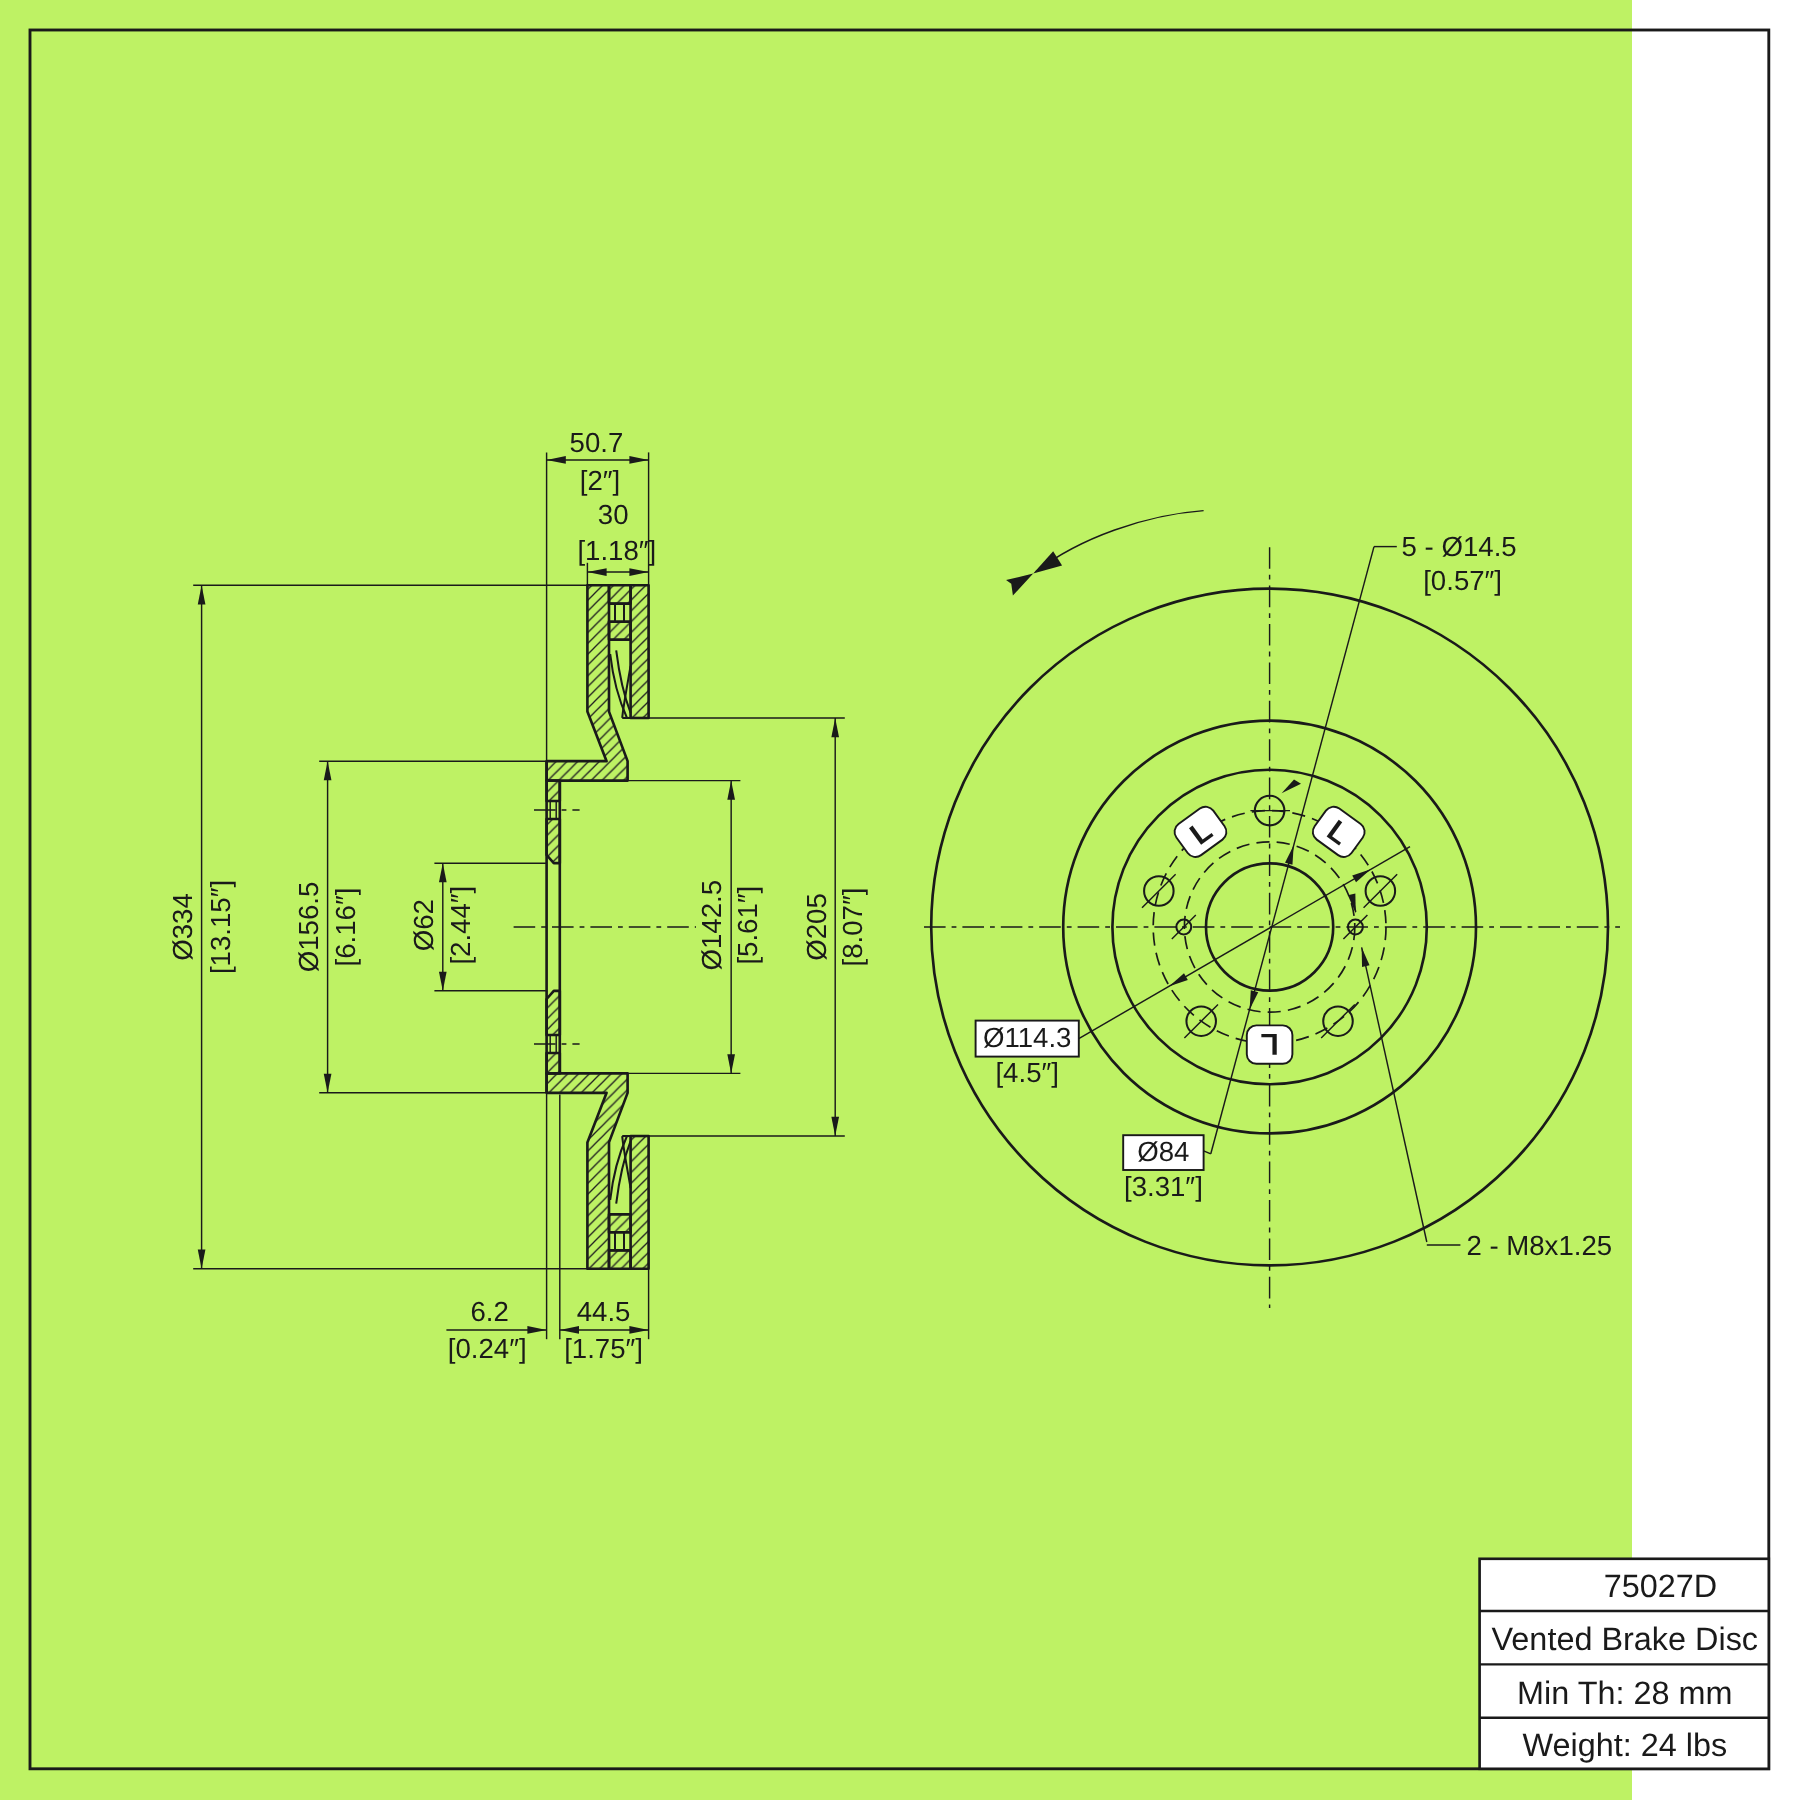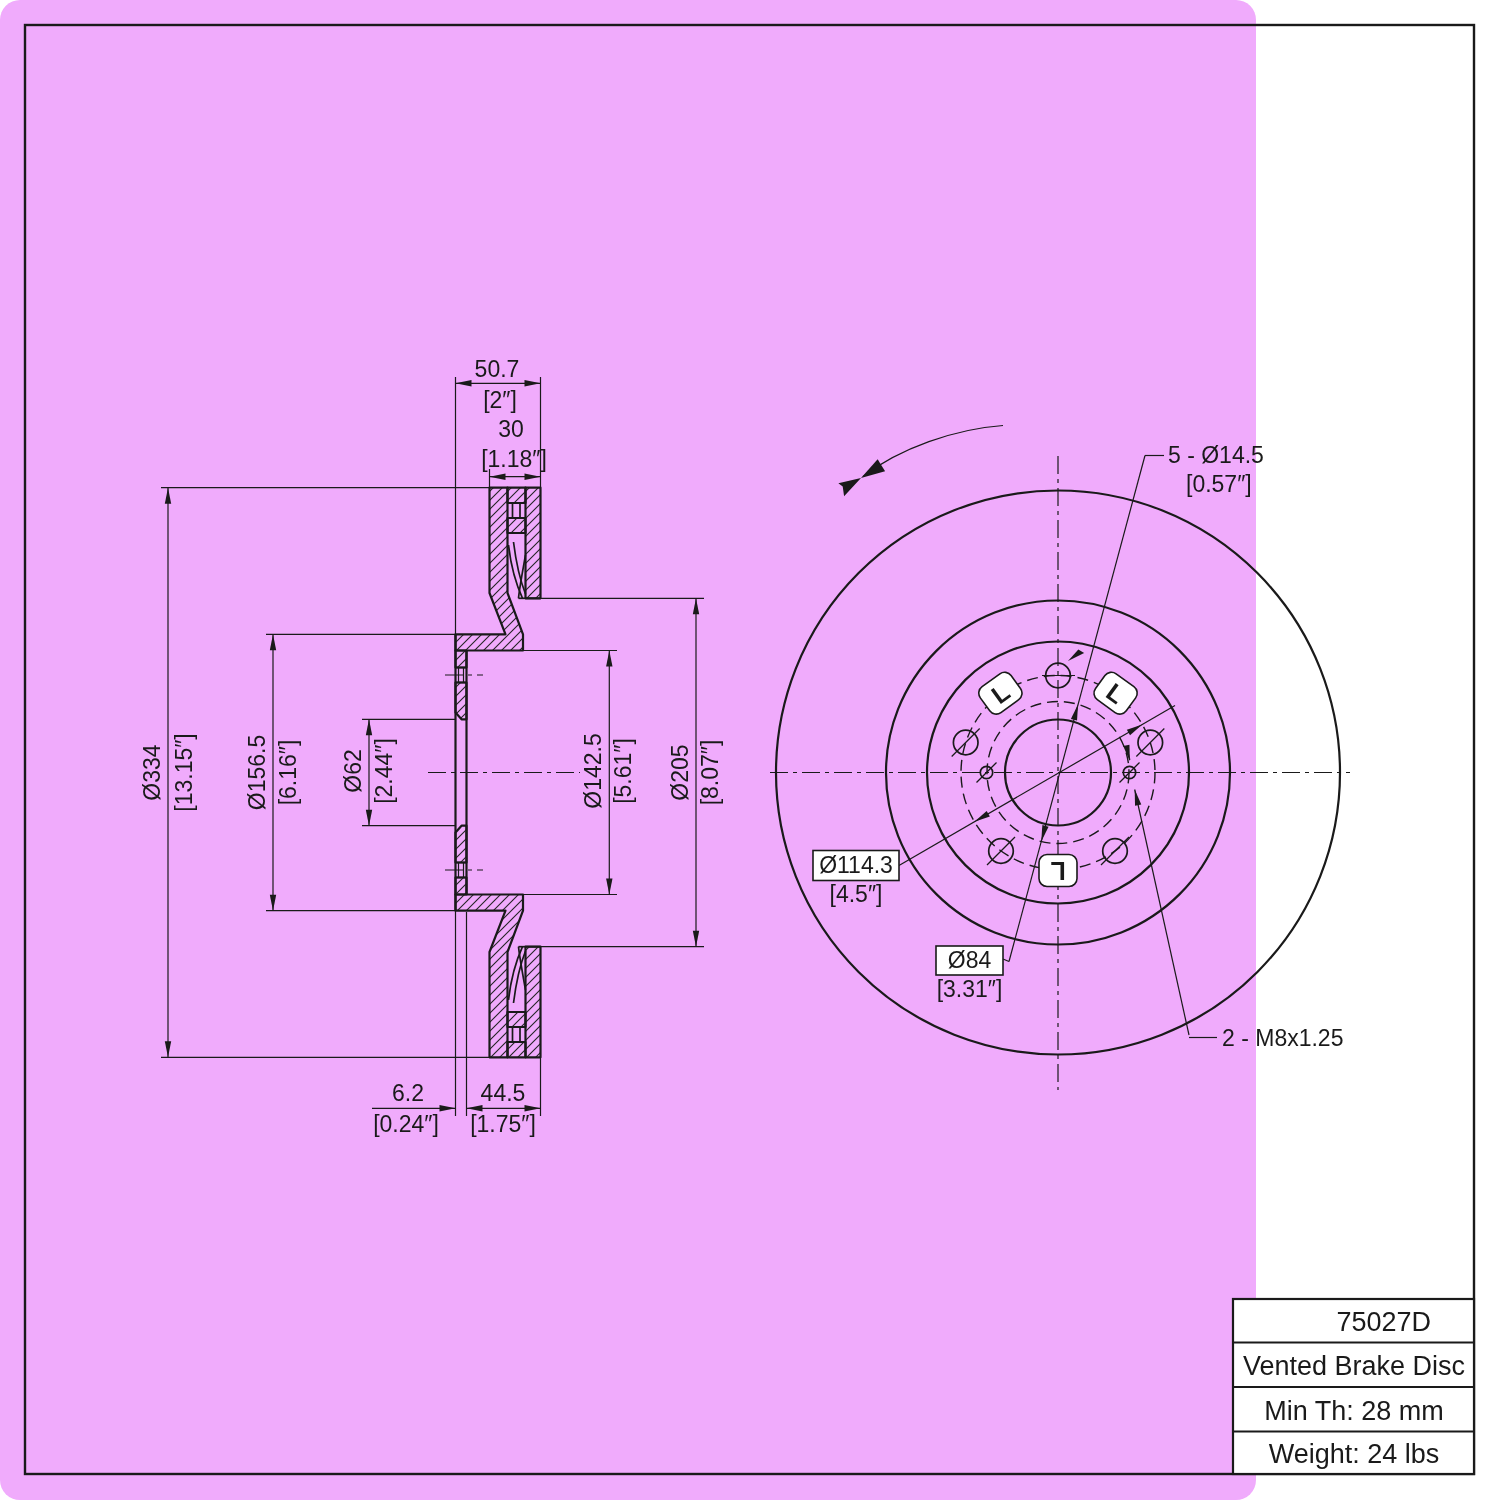--- a/index.html
+++ b/index.html
@@ -1,16 +1,16 @@
 <!DOCTYPE html>
 <html><head>
 <meta charset="utf-8">
 <style>
   html,body{margin:0;padding:0;background:#ffffff;}
-  .sheet{position:relative;width:1256px;height:1500px;background:#f0abfc;font-family:"Liberation Sans",sans-serif;border-radius:20px;}
+  .sheet{position:relative;width:1360px;height:1500px;background:#bef264;font-family:"Liberation Sans",sans-serif;}
   svg{position:absolute;left:0;top:0;}
   
   .ol{fill:none;stroke:#1a1a1a;stroke-width:2.2;stroke-linejoin:round;}
   .ol15{fill:none;stroke:#1a1a1a;stroke-width:1.7;stroke-linejoin:round;}
   .th{fill:none;stroke:#1a1a1a;stroke-width:1.2;}
   .cl{fill:none;stroke:#1a1a1a;stroke-width:1.2;stroke-dasharray:18 5 4 5;}
   .dash{fill:none;stroke:#1a1a1a;stroke-width:1.4;stroke-dasharray:11 6;}
   .hat{fill:url(#hatch);stroke:#1a1a1a;stroke-width:2.2;stroke-linejoin:round;}
   .arr{fill:#1a1a1a;stroke:none;}
   .box{fill:#ffffff;stroke:#1a1a1a;stroke-width:1.6;}

